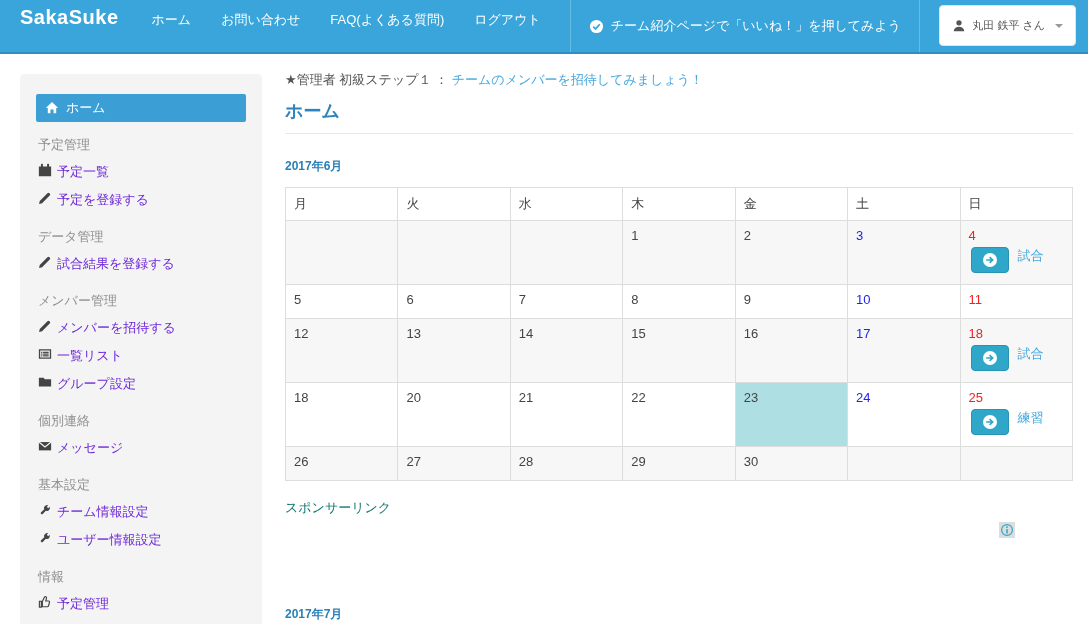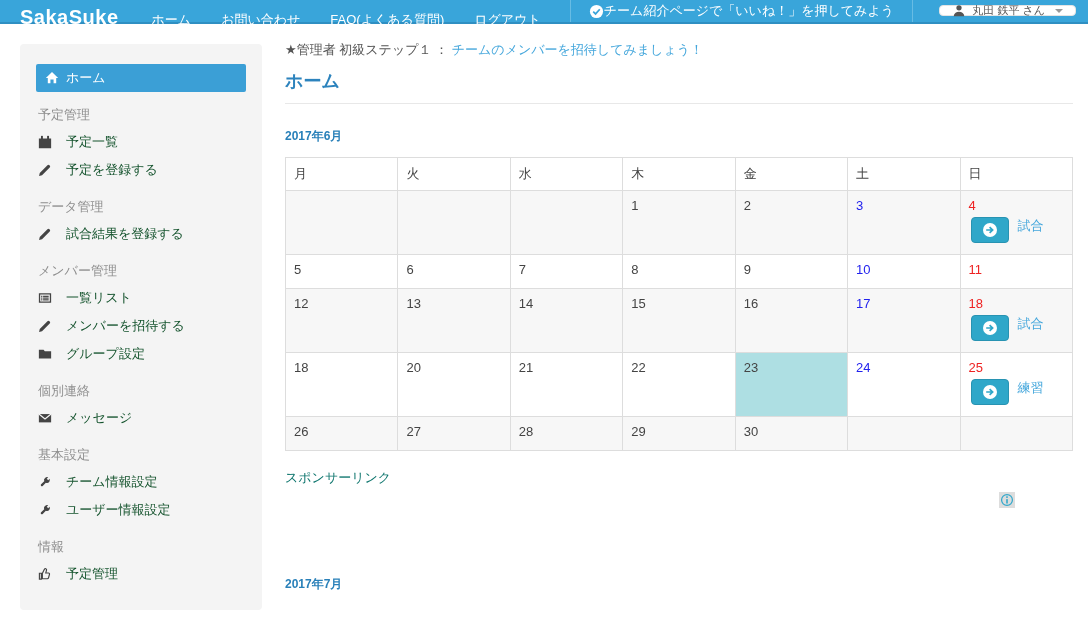--- a/index.html
+++ b/index.html
@@ -1,43 +1,43 @@
 <!DOCTYPE html>
 <html lang="ja"><head>
 <meta charset="utf-8">
 <style>
   * { margin:0; padding:0; box-sizing:border-box; }
   html,body { width:1088px; height:624px; overflow:hidden; background:#fff;
     font-family:"Liberation Sans","DejaVu Sans",sans-serif; font-size:13px; color:#555; }
 
   
-  .navbar { height:24px; background:#39a5da; border-bottom:2px solid #2f8fc2;
+  .navbar { height:54px; background:#39a5da; border-bottom:2px solid #2f8fc2;
     display:flex; align-items:stretch; }
   .brand { color:#fff; font-size:20px; font-weight:bold; padding:6px 18px 0 20px; letter-spacing:.5px; }
   .nav-links { display:flex; align-items:stretch; }
   .nav-links a { color:#fff; text-decoration:none; padding:11px 15px 0 15px; cursor:pointer; }
-  .nav-promo { display:flex; align-items:center; gap:0; color:#fff; padding:0 18px;
+  .nav-promo { display:flex; align-items:center; gap:7px; color:#fff; padding:0 18px;
     border-left:1px solid #67bce4; border-right:1px solid #67bce4; margin-left:14px; }
   .nav-spacer { flex:1; }
   .user-btn { background:#fff; border:1px solid #e4e4e4; border-radius:4px; margin:5px 12px 6px 0;
     padding:0 12px; display:flex; align-items:center; gap:6px; color:#555; cursor:pointer; font-size:11px; }
   .caret { width:0; height:0; border-left:4px solid transparent; border-right:4px solid transparent;
     border-top:4px solid #999; margin-left:4px; }
 
   
   .layout { display:flex; padding:20px 15px 0 20px; height:586px; }
   .sidebar { width:242px; background:#f4f4f4; border-radius:4px; padding:20px 16px; flex:none; height:100%; }
   .main { flex:1; padding:0 0 0 23px; margin-top:-3px; }
 
   
   .side-item.active { background:#3b9fd6; color:#fff; padding:5px 9px; border-radius:2px;
     display:flex; align-items:center; gap:7px; cursor:pointer; margin-bottom:6px; }
   .side-item.active svg { fill:#fff; }
   .side-header { color:#8e8e8e; margin:14px 0 4px 2px; }
-  .side-item { display:flex; align-items:center; gap:14px; color:#14532d; padding:5px 2px; cursor:pointer; }
+  .side-item { display:flex; align-items:flex-start; gap:5px; color:#6d28d9; padding:5px 2px; cursor:pointer; }
   .side-item .icn { width:14px; height:14px; flex:none; display:inline-flex; }
   .side-item svg { width:14px; height:14px; fill:#444; }
   .side-item.active .icn svg { fill:#fff; }
 
   
   .breadcrumb { margin:0 0 10px 0; color:#555; }
   .breadcrumb a { color:#45a7dc; text-decoration:none; cursor:pointer; }
   h1.page-title { color:#2c83bd; font-size:18px; font-weight:bold;
     padding-bottom:10px; border-bottom:1px solid #e8e8e8; }
   h2.cal-title { color:#2980b9; font-size:12px; font-weight:bold; text-align:left; margin-top:24px; }
@@ -132,38 +132,38 @@
           <svg viewBox="0 0 16 16">
             <path d="M1.2 14.8 2 11.4 10.8 2.6 a1.6 1.6 0 0 1 2.3 0 l.3 .3 a1.6 1.6 0 0 1 0 2.3 L4.6 14 Z"></path>
           </svg>
         </span>
         <span>試合結果を登録する</span>
       </div>
       <div class="side-header">メンバー管理</div>
       <div class="side-item">
         <span class="icn">
           <svg viewBox="0 0 16 16">
+            <path d="M1.2 14.8 2 11.4 10.8 2.6 a1.6 1.6 0 0 1 2.3 0 l.3 .3 a1.6 1.6 0 0 1 0 2.3 L4.6 14 Z"></path>
+          </svg>
+        </span>
+        <span>メンバーを招待する</span>
+      </div>
+      <div class="side-item">
+        <span class="icn">
+          <svg viewBox="0 0 16 16">
             <path d="M1 2.5 h14 v11 H1 Z M2.5 4 v8 h11 V4 Z" fill-rule="evenodd"></path>
             <rect x="3.6" y="5.4" width="1.4" height="1.4"></rect>
             <rect x="5.8" y="5.4" width="6.4" height="1.4"></rect>
             <rect x="3.6" y="7.4" width="1.4" height="1.4"></rect>
             <rect x="5.8" y="7.4" width="6.4" height="1.4"></rect>
             <rect x="3.6" y="9.4" width="1.4" height="1.4"></rect>
             <rect x="5.8" y="9.4" width="6.4" height="1.4"></rect>
           </svg>
         </span>
         <span>一覧リスト</span>
-      </div>
-      <div class="side-item">
-        <span class="icn">
-          <svg viewBox="0 0 16 16">
-            <path d="M1.2 14.8 2 11.4 10.8 2.6 a1.6 1.6 0 0 1 2.3 0 l.3 .3 a1.6 1.6 0 0 1 0 2.3 L4.6 14 Z"></path>
-          </svg>
-        </span>
-        <span>メンバーを招待する</span>
       </div>
       <div class="side-item">
         <span class="icn">
           <svg viewBox="0 0 16 16">
             <path d="M1 3 h5.4 l1.4 1.8 H15 V13 H1 Z"></path>
           </svg>
         </span>
         <span>グループ設定</span>
       </div>
       <div class="side-header">個別連絡</div>

